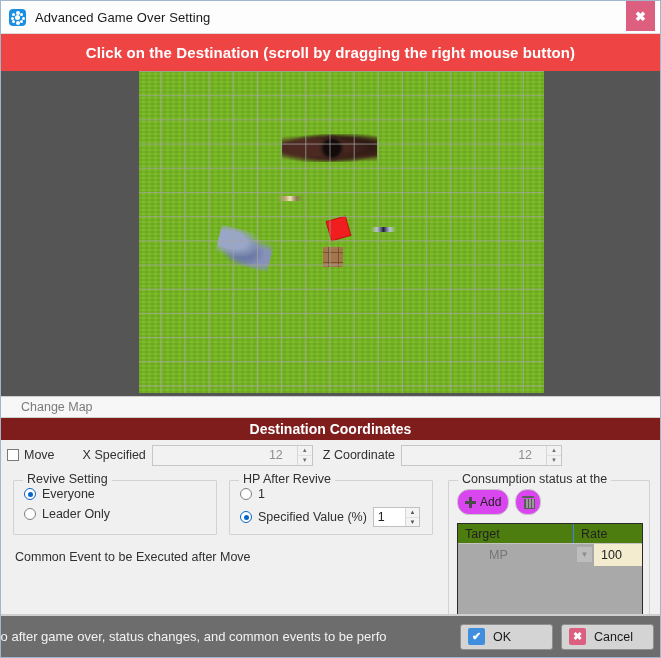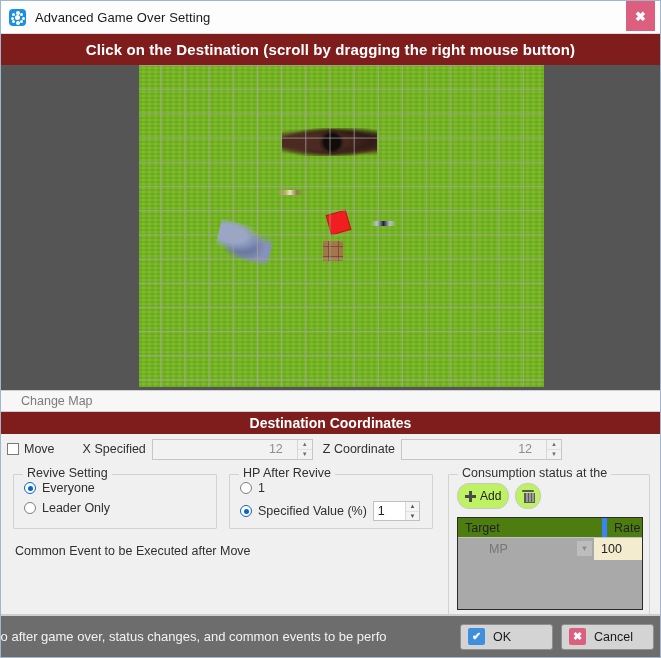--- a/index.html
+++ b/index.html
@@ -63,22 +63,22 @@
     width: 29px; height: 30px;
     background: #dd5f80;
     color: #fff;
     display: flex; align-items: center; justify-content: center;
     font-size: 13px; font-weight: bold;
     cursor: pointer;
   }
 
   
   .banner {
-    height: 31px;
-    background: #7f1d1d;
+    height: 37px;
+    background: #ef4444;
     color: #ffffff;
     font-size: 15px;
     font-weight: bold;
     display: flex;
     align-items: center;
     justify-content: center;
     letter-spacing: .1px;
   }
 
   
@@ -281,21 +281,21 @@
     padding: 0 8px;
     font-size: 12.5px; color: #222;
     cursor: pointer;
   }
   .combo .caret { margin-left: auto; color: #6a6a6a; font-size: 10px; }
 
   
   .tool-row { position: absolute; left: 8px; top: 8px; display: flex; gap: 6px; }
   .tool-btn {
     height: 26px;
-    background: #bef264;
+    background: #d946ef;
     border: 1px solid #c8c8c8;
     border-radius: 12px;
     display: flex; align-items: center; gap: 4px;
     padding: 0 7px;
     font-size: 12px; color: #222;
     cursor: pointer;
   }
   .plus-icon { position: relative; width: 11px; height: 11px; display:inline-block; }
   .plus-icon::before, .plus-icon::after {
     content:""; position:absolute; background:#4a4a4a;
@@ -319,21 +319,21 @@
     position: absolute;
     left: 8px; top: 42px;
     width: 186px; height: 93px;
     border: 1px solid #2a2a2a;
     background: #a9a9a9;
     overflow: hidden;
   }
   .thead { display: flex; height: 20px; background: #4d7c0f; border-bottom: 1px solid #c3c3c3; text-align: center; }
   .th { font-size: 12.5px; color: #222; display:flex; align-items:center; padding-left: 7px; }
   .th.target { flex: 1; }
-  .th.rate { width: 40px; border-left: 5px solid #3b82f6; margin-left: 44px; }
+  .th.rate { width: 69px; border-left: 1px solid #3b82f6; margin-left: 44px; }
   .trow { display: flex; height: 22px; padding-left: 24px; }
   .td { font-size: 12.5px; display:flex; align-items:center; padding-left: 7px; }
   .td.target {
     flex: 1; color: #767676; background: #a9a9a9; position: relative;
   }
   .td.target .dd {
     position:absolute; right: 2px; top: 3px;
     width: 15px; height: 15px; background: #bdbdbd;
     display:flex; align-items:center; justify-content:center;
     font-size: 8px; color: #8d8d8d;

